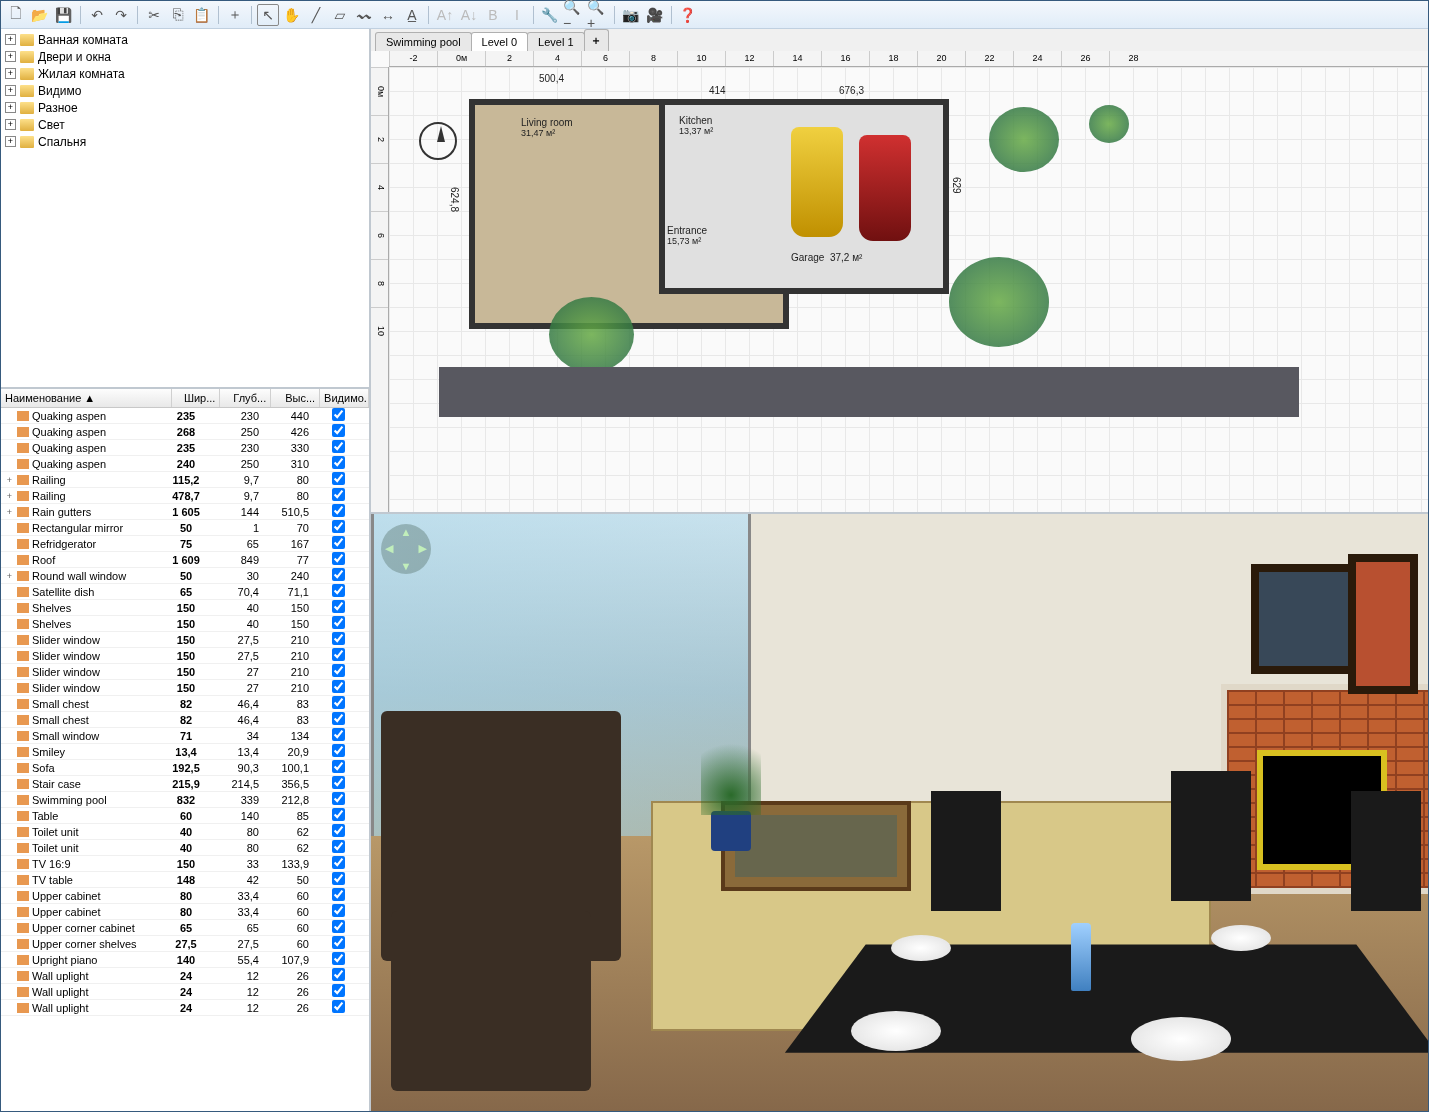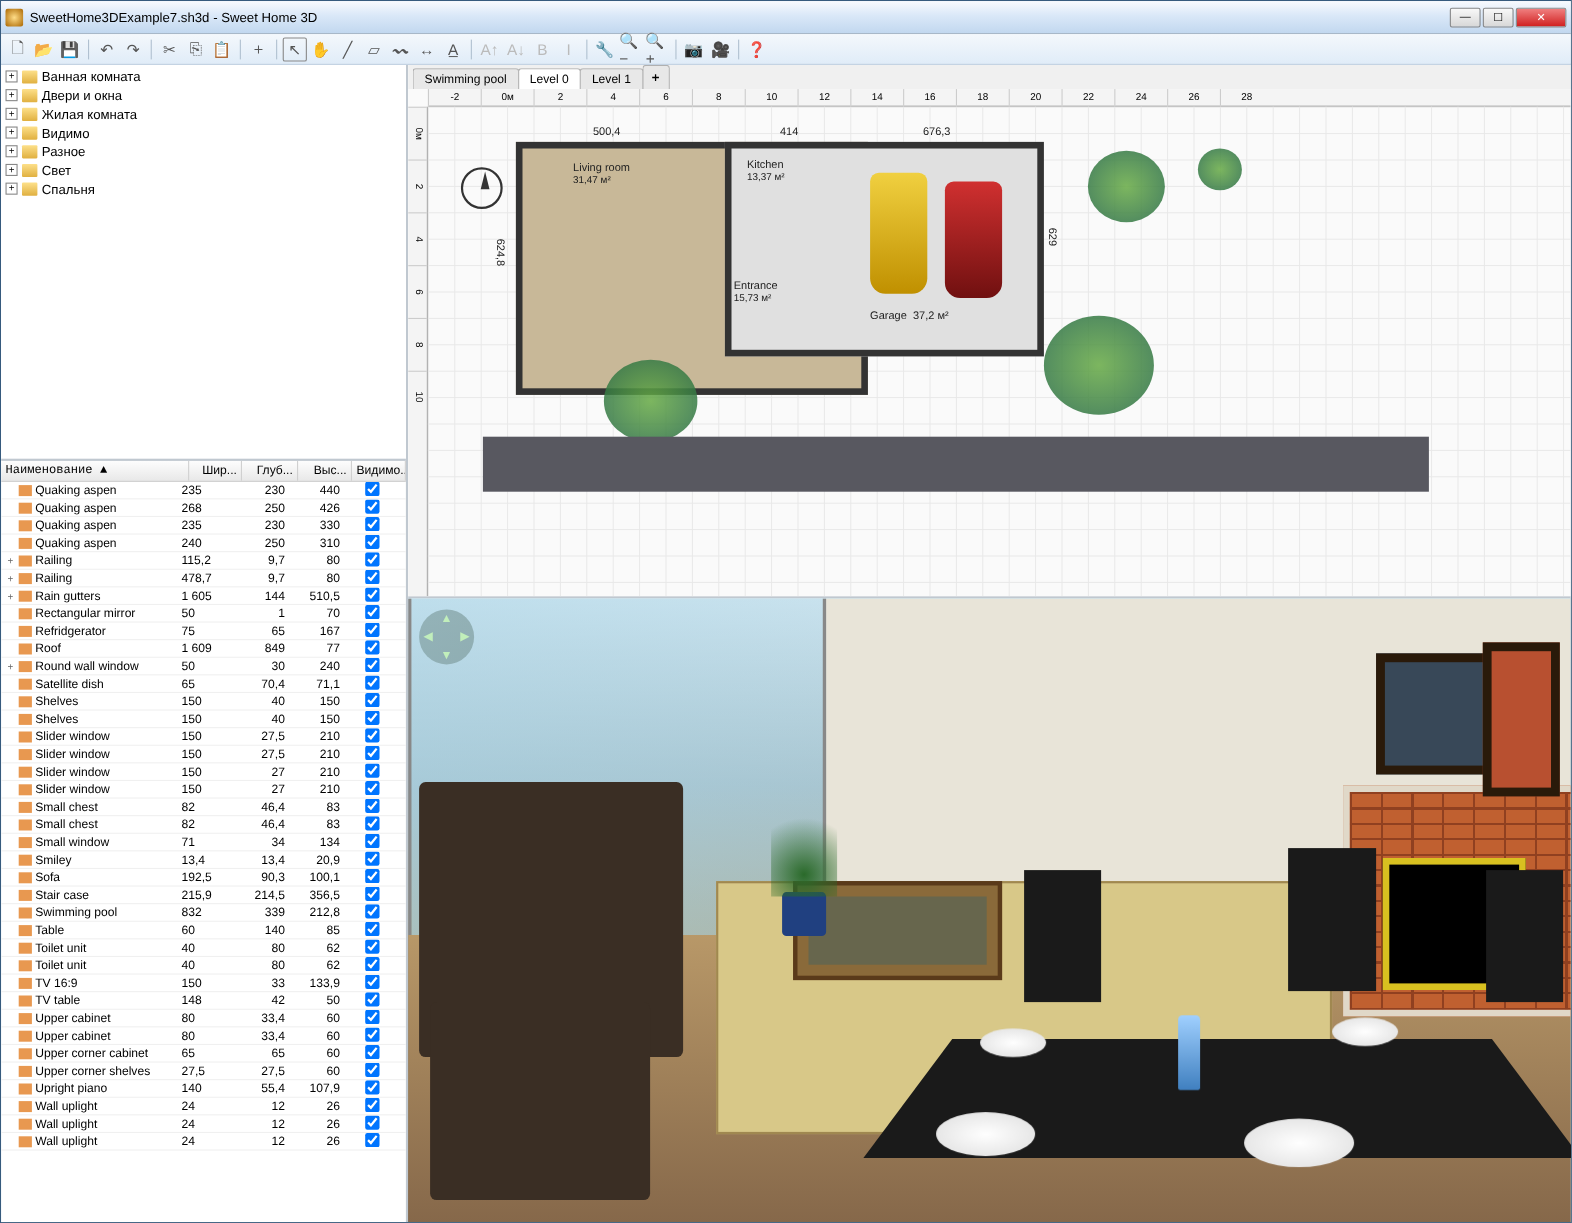--- a/index.html
+++ b/index.html
@@ -18,32 +18,32 @@
 .tb-sep { width: 1px; height: 18px; background: #b0c0d0; margin: 0 3px; }
 .main { flex: 1; display: flex; overflow: hidden; }
 .left-col { width: 370px; display: flex; flex-direction: column; background: #fff; border-right: 2px solid #c0c8d0; }
 .tree-panel { height: 360px; overflow: auto; background: #fff; border-bottom: 2px solid #c0c8d0; padding: 2px; }
 .tree-node { display: flex; align-items: center; height: 17px; padding-left: 2px; font-size: 12px; }
 .tree-exp { width: 11px; height: 11px; border: 1px solid #888; display: flex; align-items: center; justify-content: center; font-size: 9px; line-height: 1; margin-right: 4px; background: #fff; }
 .tree-folder { width: 14px; height: 12px; background: linear-gradient(#fde08a, #e0b040); margin-right: 4px; border-radius: 1px; }
 .furn-panel { flex: 1; display: flex; flex-direction: column; overflow: hidden; }
 .furn-header { display: flex; background: linear-gradient(#fdfdfd, #e8e8e8); border-bottom: 1px solid #c8c8c8; font-size: 11px; }
 .furn-header > div { padding: 3px 4px; border-right: 1px solid #d0d0d0; white-space: nowrap; overflow: hidden; }
-.fh-name { width: 175px; font-family: Liberation Mono, monospace; }
+.fh-name { width: 175px; }
 .fh-w { width: 50px; text-align: right; }
 .fh-d { width: 52px; text-align: right; }
 .fh-h { width: 50px; text-align: right; }
 .fh-v { width: 50px; }
 .furn-body { flex: 1; overflow-y: auto; }
 .furn-row { display: flex; height: 16px; align-items: center; font-size: 11px; border-bottom: 1px solid #f0f0f0; }
 .furn-row > div { padding: 0 4px; white-space: nowrap; overflow: hidden; }
 .fc-name { width: 160px; display: flex; align-items: center; gap: 3px; }
 .fc-exp { width: 9px; font-size: 9px; color: #666; display: inline-block; text-align: center; }
 .fc-icon { width: 12px; height: 10px; background: #e89850; display: inline-block; }
-.fc-w { width: 50px; text-align: left; }
+.fc-w { width: 50px; text-align: center; font-weight: bold; }
 .fc-d { width: 52px; text-align: right; }
 .fc-h { width: 50px; text-align: right; }
 .fc-v { width: 50px; text-align: center; }
 .fc-v input { margin: 0; }
 .right-col { flex: 1; display: flex; flex-direction: column; overflow: hidden; }
 .plan-panel { height: 485px; background: #fff; display: flex; flex-direction: column; border-bottom: 2px solid #c0c8d0; }
 .plan-tabs { height: 22px; display: flex; align-items: flex-end; padding-left: 4px; background: #f0f0f0; gap: 0; }
 .plan-tab { padding: 3px 10px; background: #e8e8e8; border: 1px solid #b0b0b0; border-bottom: none; border-radius: 3px 3px 0 0; font-size: 11px; margin-right: -1px; position: relative; }
 .plan-tab.active { background: #fff; z-index: 2; }
 .plan-tab.add { padding: 3px 6px; font-weight: bold; }
@@ -75,29 +75,20 @@
 .painting { position: absolute; background: #384858; border: 8px solid #2a1a0a; }
 .glass-door { position: absolute; background: linear-gradient(90deg, rgba(180,220,240,0.5), rgba(200,230,250,0.3)); border-left: 3px solid #888; border-right: 3px solid #888; }
 ::-webkit-scrollbar { width: 16px; height: 16px; }
 ::-webkit-scrollbar-track { background: #f0f0f0; }
 ::-webkit-scrollbar-thumb { background: #c8c8d8; border: 1px solid #a0a0b0; }
 </style>
 </head>
 <body>
 
 <div class="window">
-  <div class="titlebar">
-    <div class="app-icon"></div>
-    <div class="title">SweetHome3DExample7.sh3d - Sweet Home 3D</div>
-    <div class="win-btns">
-      <div class="win-btn">—</div>
-      <div class="win-btn">☐</div>
-      <div class="win-btn close">✕</div>
-    </div>
-  </div>
 
 
   <div class="toolbar">
     <div class="tb-btn">🗋</div>
     <div class="tb-btn">📂</div>
     <div class="tb-btn">💾</div>
     <div class="tb-sep"></div>
     <div class="tb-btn">↶</div>
     <div class="tb-btn">↷</div>
     <div class="tb-sep"></div>
@@ -635,21 +626,21 @@
               <span>6</span>
               <span>8</span>
               <span>10</span>
             </div>
           <div class="plan-grid">
 
             <div class="floor-outline" style="top:32px;left:80px;width:320px;height:230px;background:#c8b898"></div>
 
             <div class="floor-outline" style="top:32px;left:270px;width:290px;height:195px;background:#e0e0e0"></div>
 
-            <div class="room-label" style="top:18px;left:150px">500,4</div>
+            <div class="room-label" style="top:6px;left:150px">500,4</div>
             <div class="room-label" style="top:18px;left:320px">414</div>
             <div class="room-label" style="top:18px;left:450px">676,3</div>
             <div class="room-label" style="top:120px;left:60px;writing-mode:vertical-rl">624,8</div>
             <div class="room-label" style="top:110px;left:562px;writing-mode:vertical-rl">629</div>
 
             <div class="room-label" style="top:50px;left:132px"><span>Living room</span><span class="room-sub">31,47 м²</span></div>
             <div class="room-label" style="top:48px;left:290px"><span>Kitchen</span><span class="room-sub">13,37 м²</span></div>
             <div class="room-label" style="top:158px;left:278px"><span>Entrance</span><span class="room-sub">15,73 м²</span></div>
             <div class="room-label" style="top:185px;left:402px"><span>Garage</span> &nbsp;<span>37,2 м²</span></div>
 

